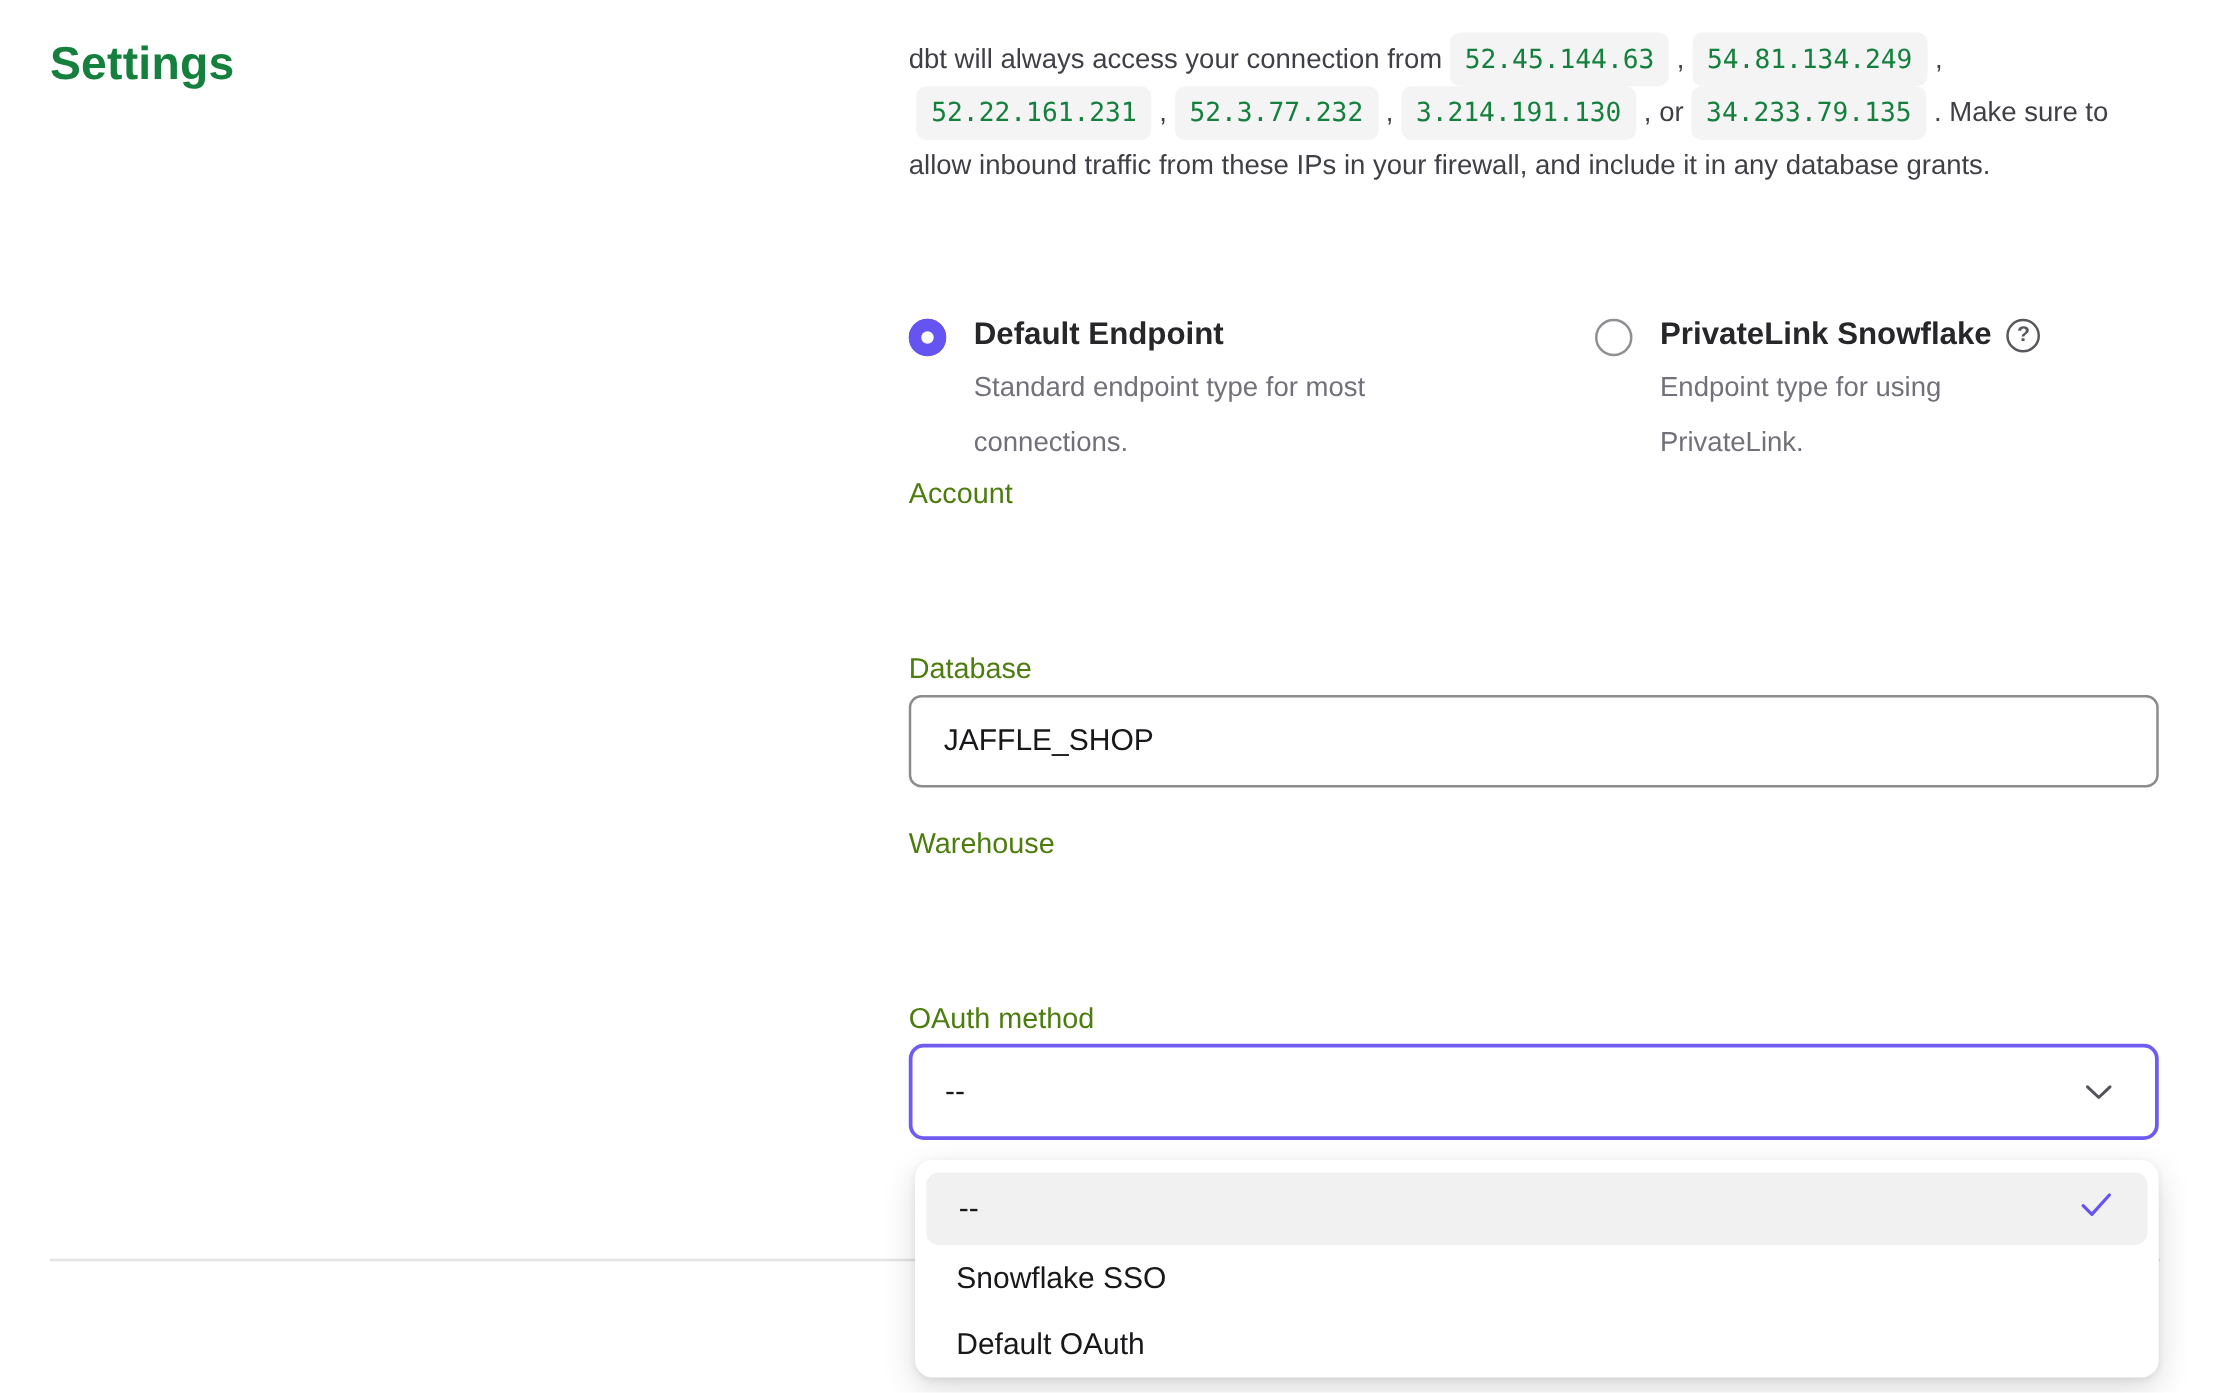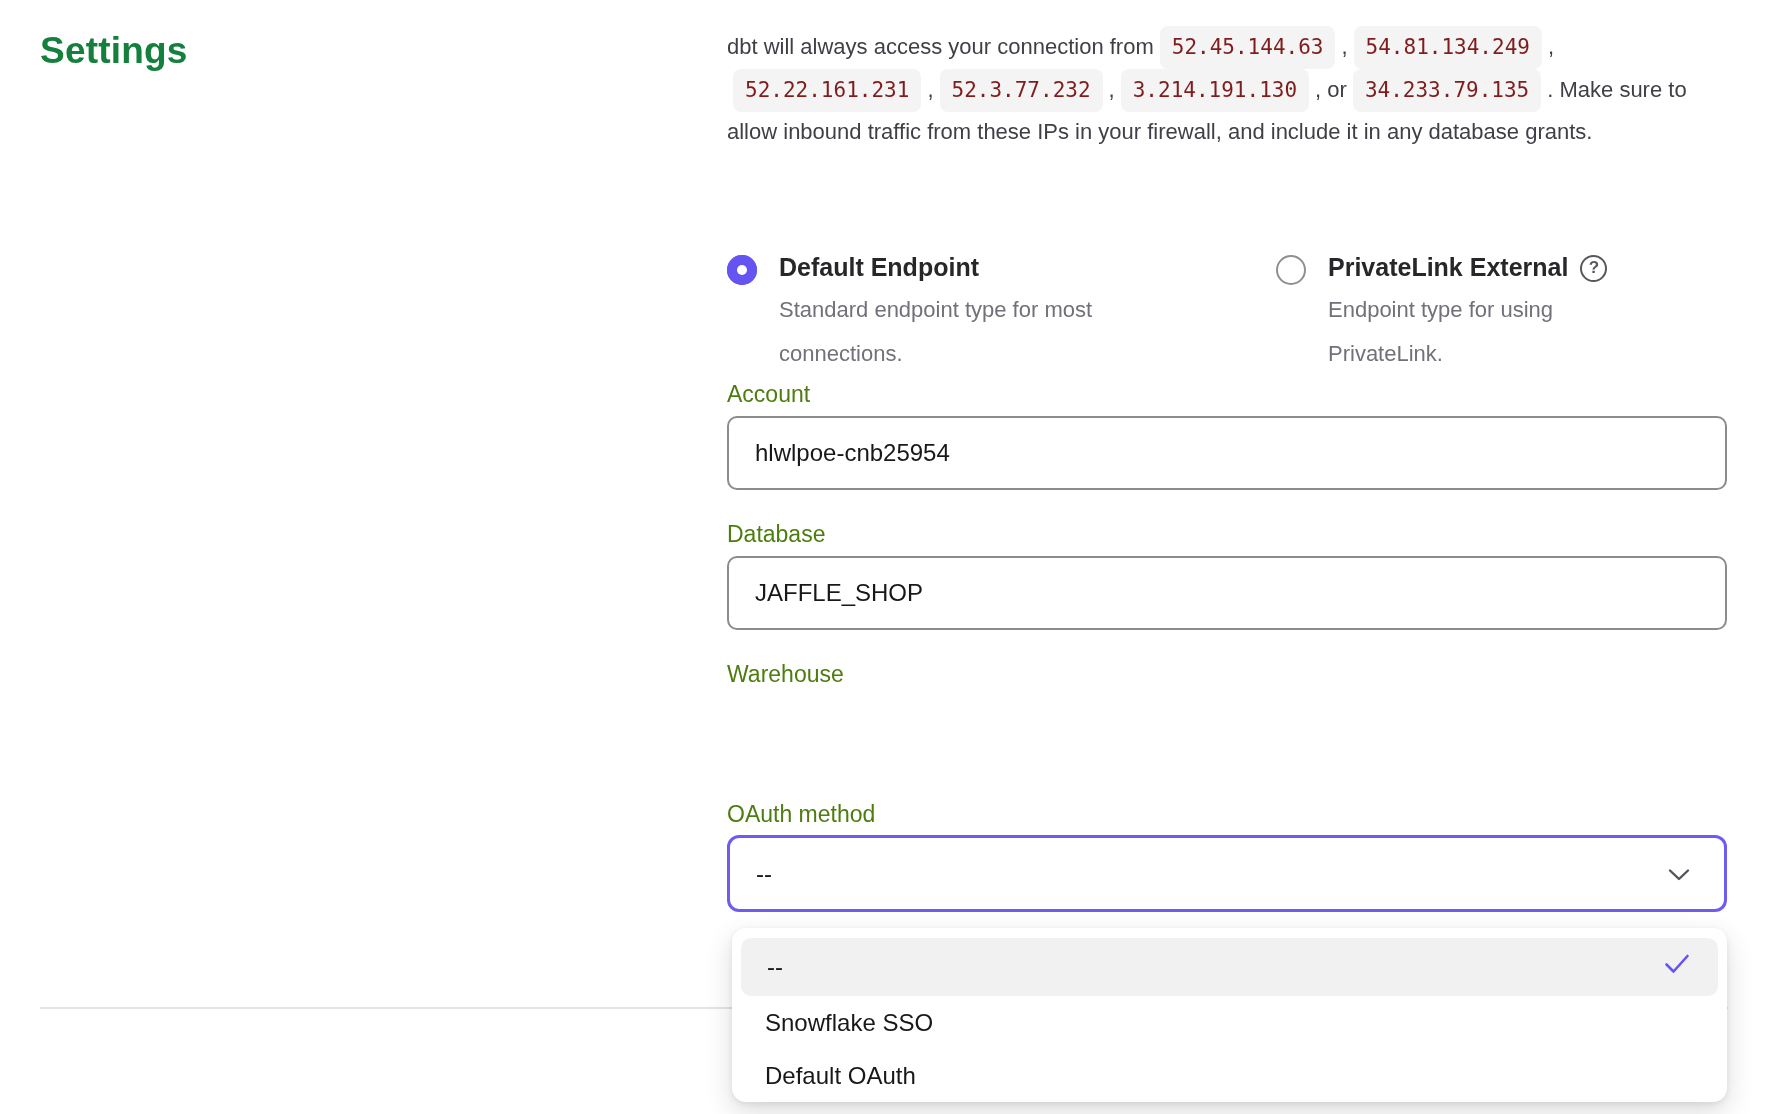--- a/index.html
+++ b/index.html
@@ -21,21 +21,21 @@
   
   .intro {
     position: absolute; left: 727px; top: 26px; width: 1000px;
     font-size: 22px; line-height: 40px; color: #3f3f46;
   }
   .ip-chip {
     display: inline-block;
     font-family: "DejaVu Sans Mono", monospace;
     font-size: 21px;
     background: #f4f4f5;
-    color: #7f1d1d;
+    color: #15803d;
     border-radius: 8px;
     padding: 1px 12px 2px 12px;
     margin: 0 6px;
     white-space: nowrap;
   }
 
   
   .radio-block { position: absolute; top: 253px; display: flex; gap: 22px; }
   .radio-block.default { left: 727px; }
   .radio-block.privatelink { left: 1276px; }
@@ -142,29 +142,28 @@
         <span class="radio-label">Default Endpoint</span>
       </div>
       <div class="radio-desc">Standard endpoint type for most connections.</div>
     </div>
   </div>
 
   <div class="radio-block privatelink">
     <div class="radio-circle unchecked"></div>
     <div>
       <div class="radio-label-row">
-        <span class="radio-label">PrivateLink External</span>
+        <span class="radio-label">PrivateLink Snowflake</span>
         <span class="help-icon">?</span>
       </div>
       <div class="radio-desc">Endpoint type for using PrivateLink.</div>
     </div>
   </div>
 
   <label class="field-label lbl-account">Account</label>
-  <input class="text-input inp-account" value="hlwlpoe-cnb25954" style="">
 
   <label class="field-label lbl-database">Database</label>
   <input class="text-input inp-database" value="JAFFLE_SHOP" style="">
 
   <label class="field-label lbl-warehouse">Warehouse</label>
 
   <label class="field-label lbl-oauth">OAuth method</label>
   <div class="select-box">
     <span>--</span>
     <span class="select-chevron">

